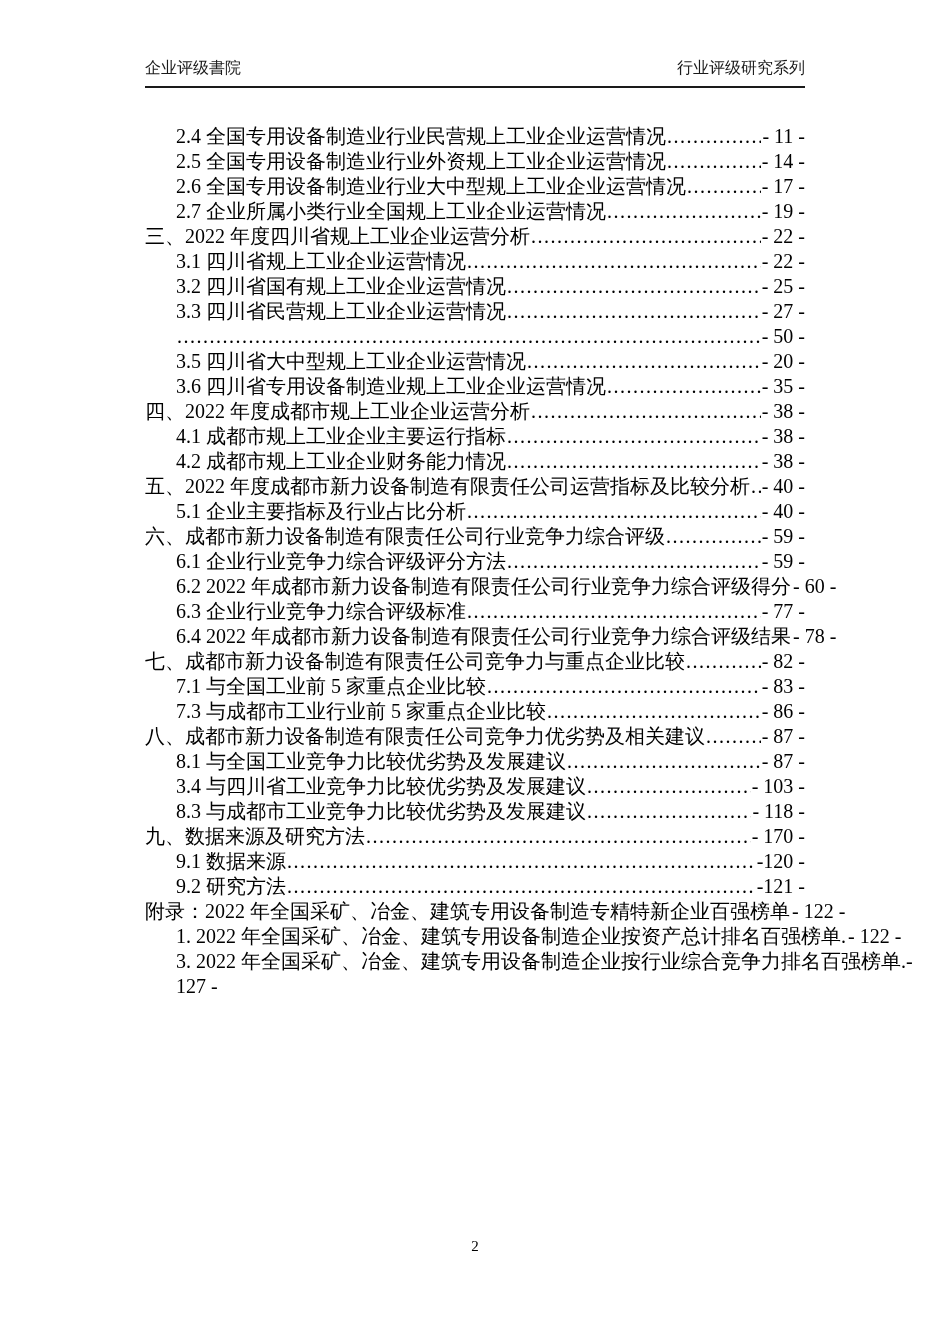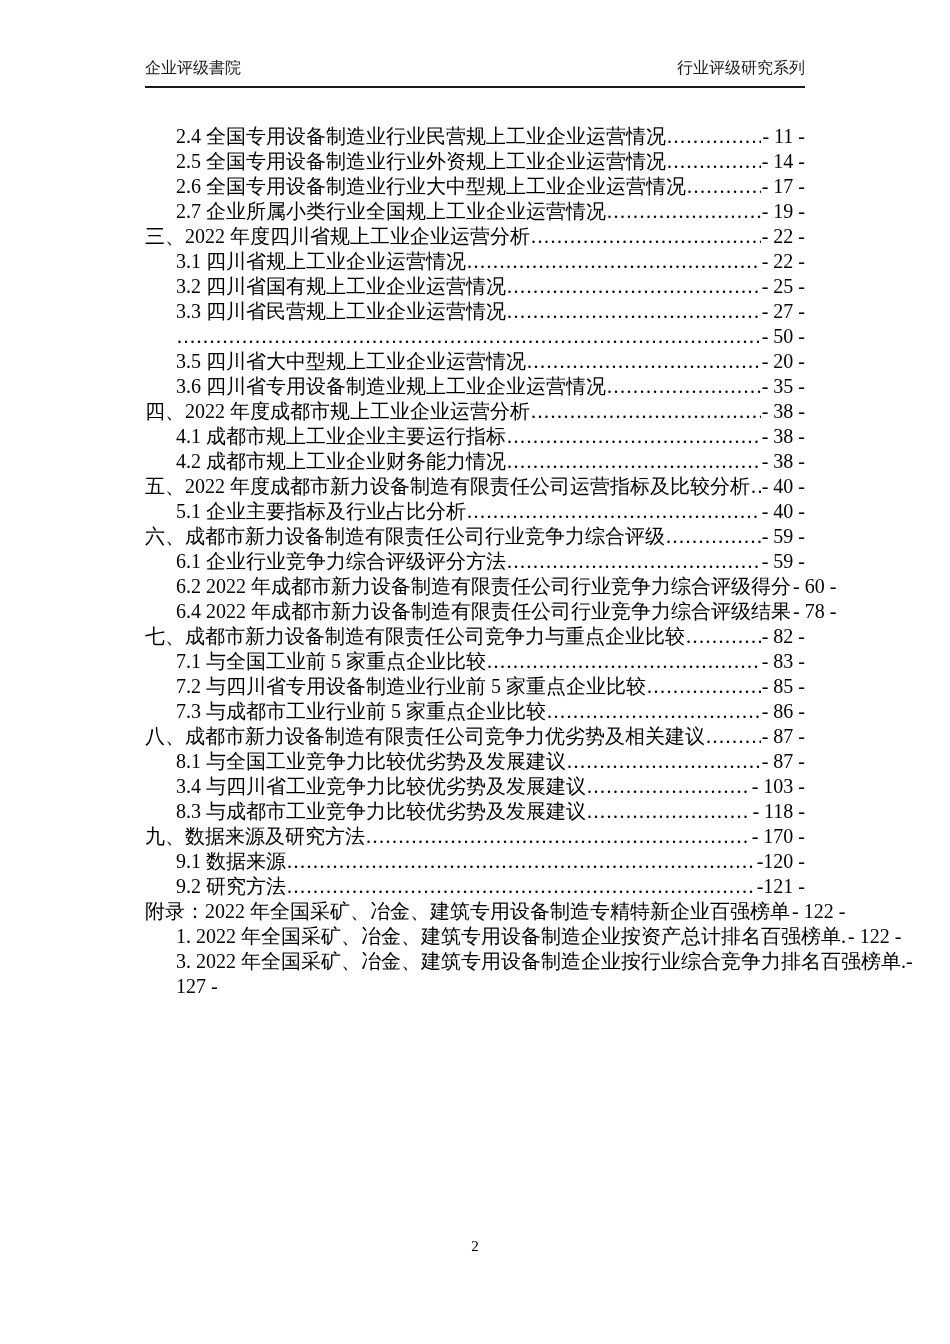--- a/index.html
+++ b/index.html
@@ -176,38 +176,38 @@
         <span class="toc-text">6.1 企业行业竞争力综合评级评分方法</span>
         <span class="toc-leader"></span>
         <span class="toc-page">- 59 -</span>
       </div>
       <div class="toc-row level2">
         <span class="toc-text">6.2 2022 年成都市新力设备制造有限责任公司行业竞争力综合评级得分</span>
         <span class="toc-leader"></span>
         <span class="toc-page">- 60 -</span>
       </div>
       <div class="toc-row level2">
+        <span class="toc-text">6.3 企业行业竞争力综合评级标准</span>
+        <span class="toc-leader"></span>
+        <span class="toc-page">- 77 -</span>
+      </div>
+      <div class="toc-row level2">
         <span class="toc-text">6.4 2022 年成都市新力设备制造有限责任公司行业竞争力综合评级结果</span>
         <span class="toc-leader"></span>
         <span class="toc-page">- 78 -</span>
       </div>
       <div class="toc-row level1">
         <span class="toc-text">七、成都市新力设备制造有限责任公司竞争力与重点企业比较</span>
         <span class="toc-leader"></span>
         <span class="toc-page">- 82 -</span>
       </div>
       <div class="toc-row level2">
         <span class="toc-text">7.1 与全国工业前 5 家重点企业比较</span>
         <span class="toc-leader"></span>
         <span class="toc-page">- 83 -</span>
-      </div>
-      <div class="toc-row level2">
-        <span class="toc-text">7.2 与四川省专用设备制造业行业前 5 家重点企业比较</span>
-        <span class="toc-leader"></span>
-        <span class="toc-page">- 85 -</span>
       </div>
       <div class="toc-row level2">
         <span class="toc-text">7.3 与成都市工业行业前 5 家重点企业比较</span>
         <span class="toc-leader"></span>
         <span class="toc-page">- 86 -</span>
       </div>
       <div class="toc-row level1">
         <span class="toc-text">八、成都市新力设备制造有限责任公司竞争力优劣势及相关建议</span>
         <span class="toc-leader"></span>
         <span class="toc-page">- 87 -</span>

